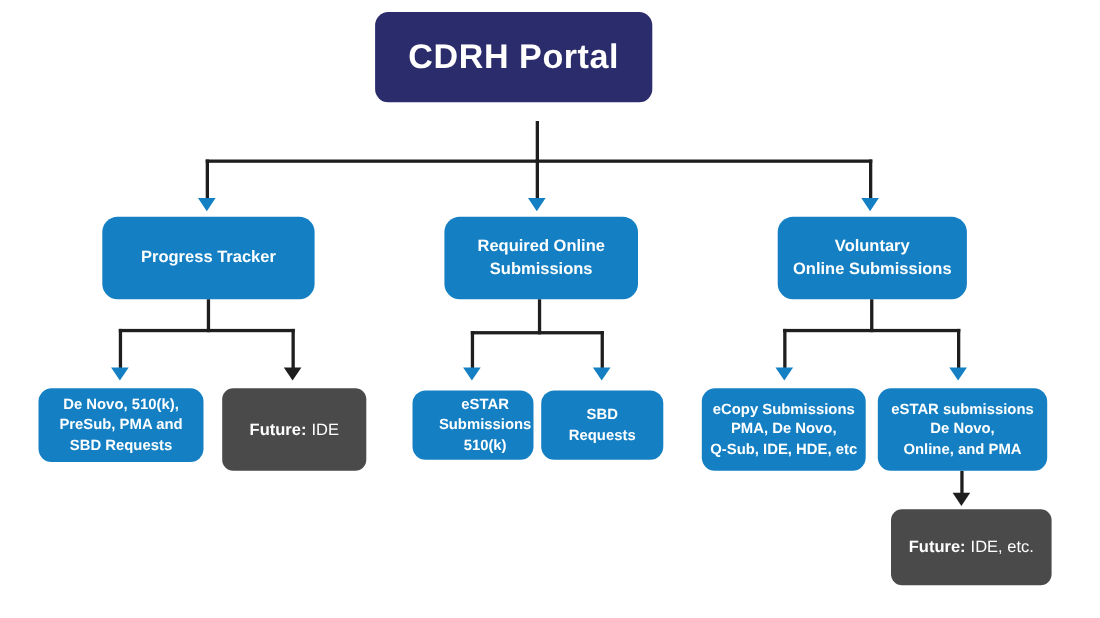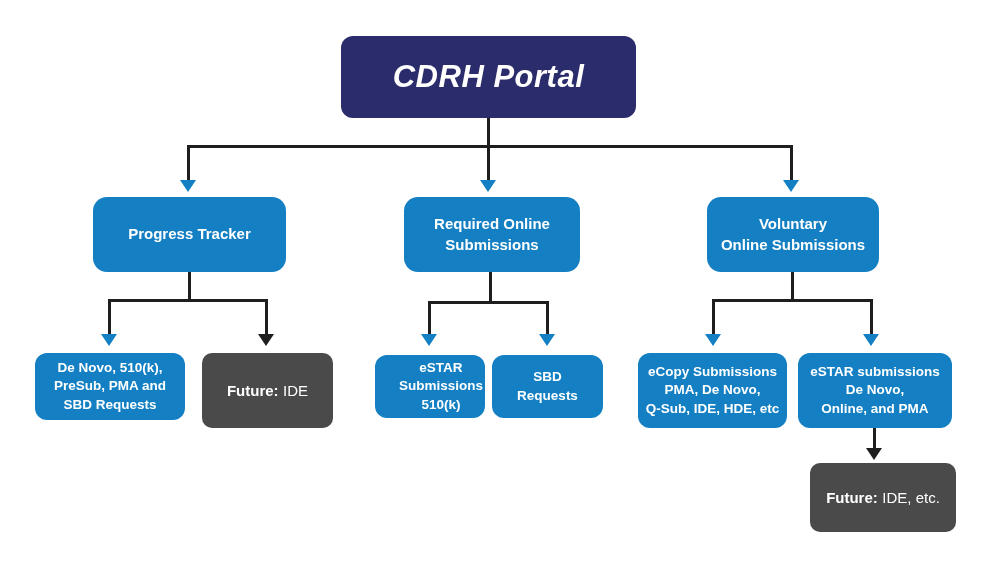--- a/index.html
+++ b/index.html
@@ -64,21 +64,21 @@
   <div class="line" style="left:791px; top:272px; width:3px; height:30px;"></div>
   <div class="line" style="left:712px; top:299px; width:161px; height:3px;"></div>
   <div class="line" style="left:712px; top:299px; width:3px; height:36px;"></div>
   <div class="arrow blue-head" style="left:705px; top:334px;"></div>
   <div class="line" style="left:870px; top:299px; width:3px; height:36px;"></div>
   <div class="arrow blue-head" style="left:863px; top:334px;"></div>
 
   <div class="line" style="left:873px; top:428px; width:3px; height:22px;"></div>
   <div class="arrow" style="left:866px; top:448px;"></div>
 
-  <div class="box navy t-root" style="left:341px; top:36px; width:295px; height:82px;font-style:italic;">
+  <div class="box navy t-root" style="left:341px; top:11px; width:252px; height:82px;">
     <span class="lbl">CDRH Portal</span>
   </div>
 
   <div class="box blue t-l2" style="left:93px; top:197px; width:193px; height:75px;">
     <span class="lbl">Progress Tracker</span>
   </div>
 
   <div class="box blue t-l2" style="left:404px; top:197px; width:176px; height:75px;">
     <span class="lbl">Required Online
 Submissions</span>

